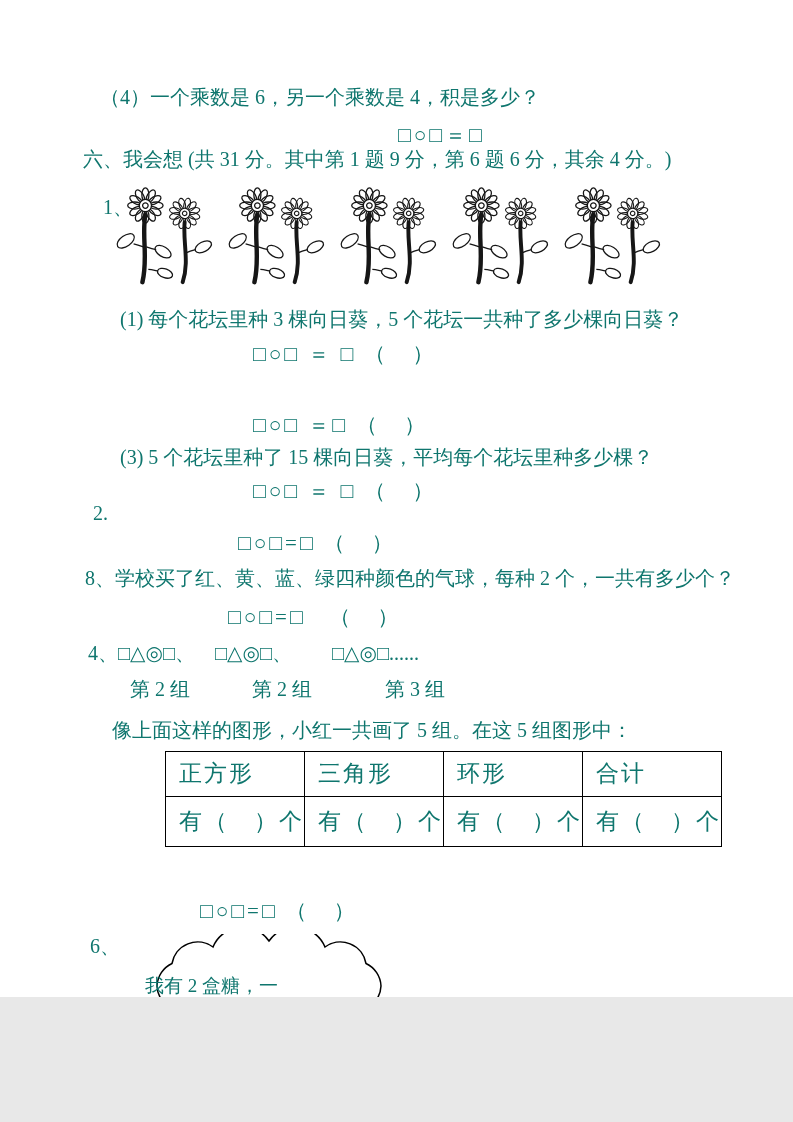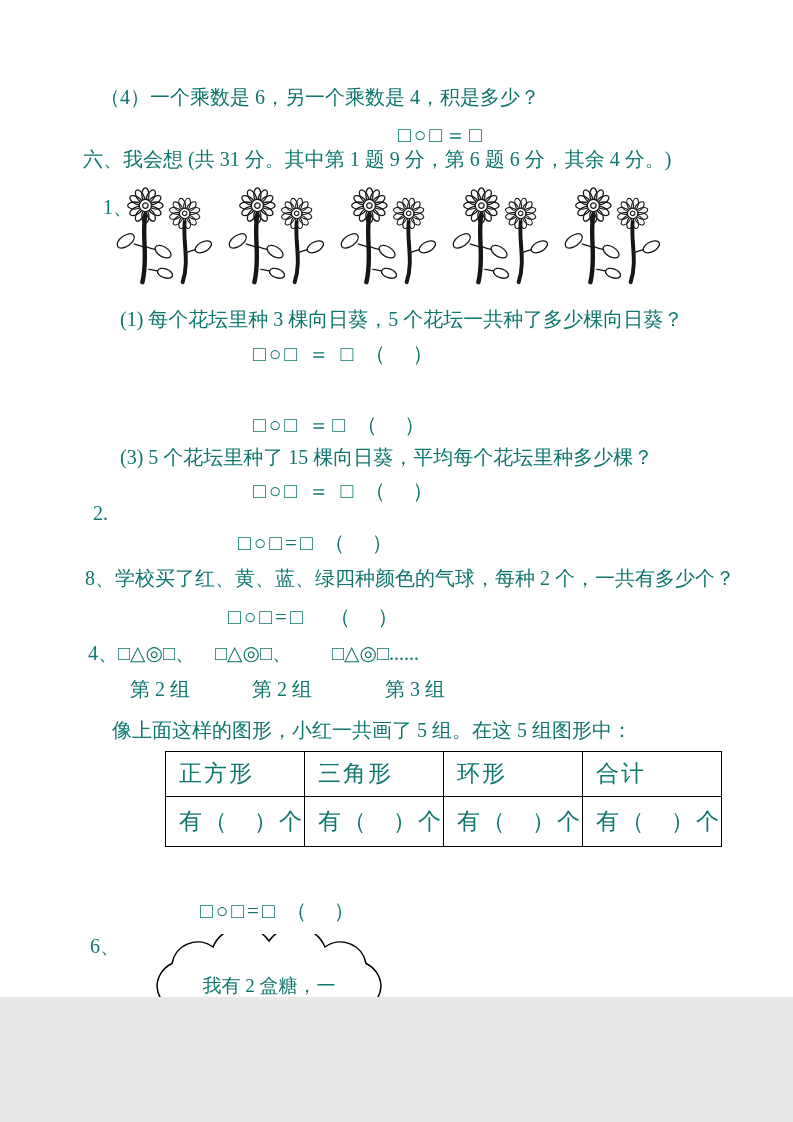--- a/index.html
+++ b/index.html
@@ -26,21 +26,21 @@
     font-size:23px;
     letter-spacing:2px;
   }
   .shapes-table tr.hdr td { height:45px; }
   .shapes-table tr.val td { height:50px;text-align:center; }
   .col-a { width:100px; } .col-b { width:132px; } .col-c { width:134px; } .col-d { width:100px; }
   .bubble { position:absolute; }
   .bubble svg { position:absolute; left:0; top:0; }
   .bubble-text {
     position:absolute; left:0; top:0; right:0;
-    display:flex; flex-direction:row; justify-content:center; align-items:center;
+    display:flex; flex-direction:column; justify-content:center; align-items:flex-start;
     font-size:19px; line-height:1.7;
   }
   .bubble-text div { white-space:nowrap; }
 </style>
 </head>
 <body>
 
 <svg width="0" height="0" style="position:absolute" aria-hidden="true">
   <defs>
     <g id="petal-ring">

